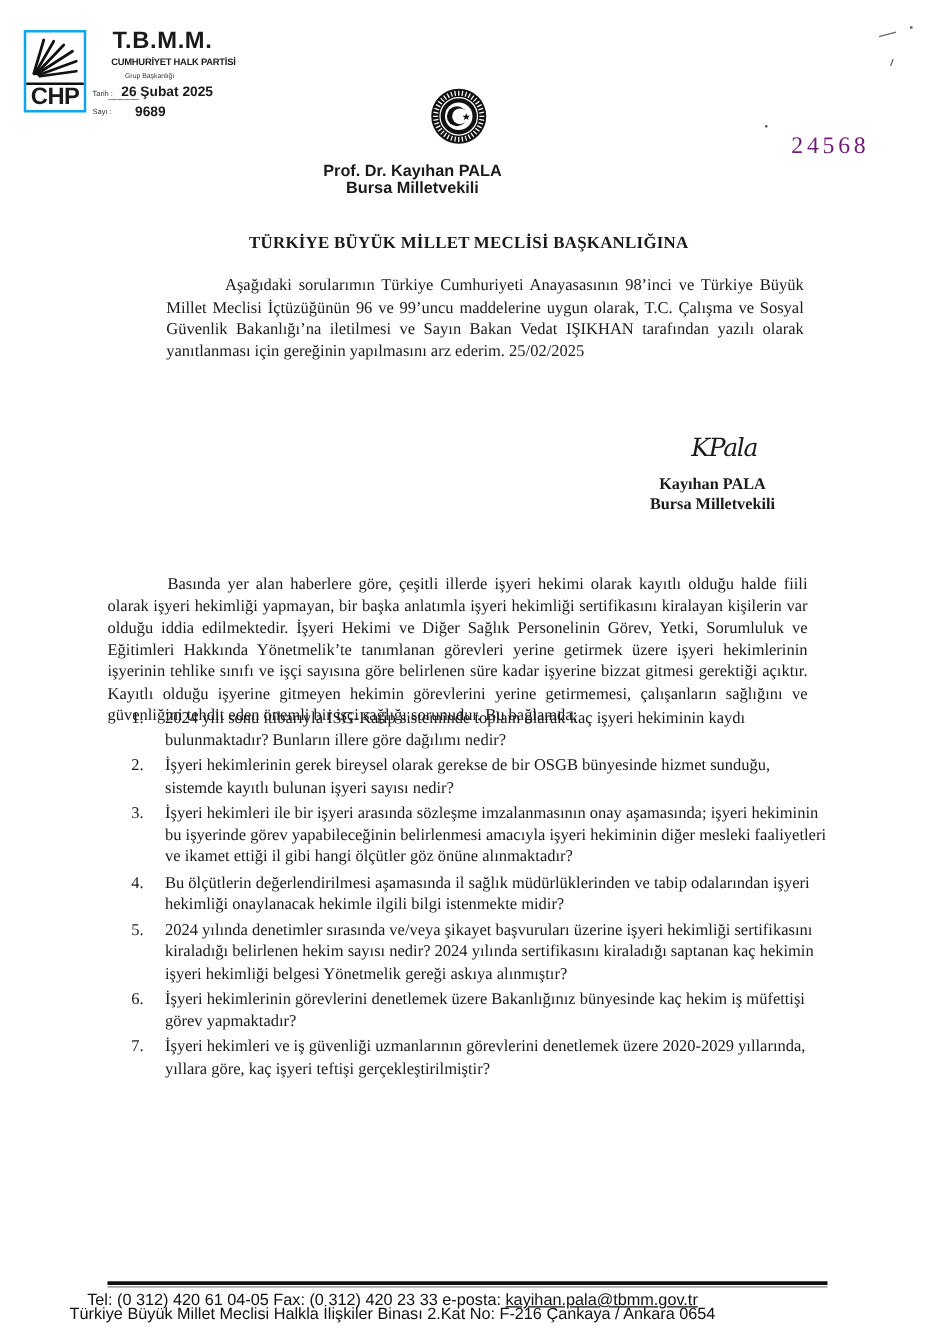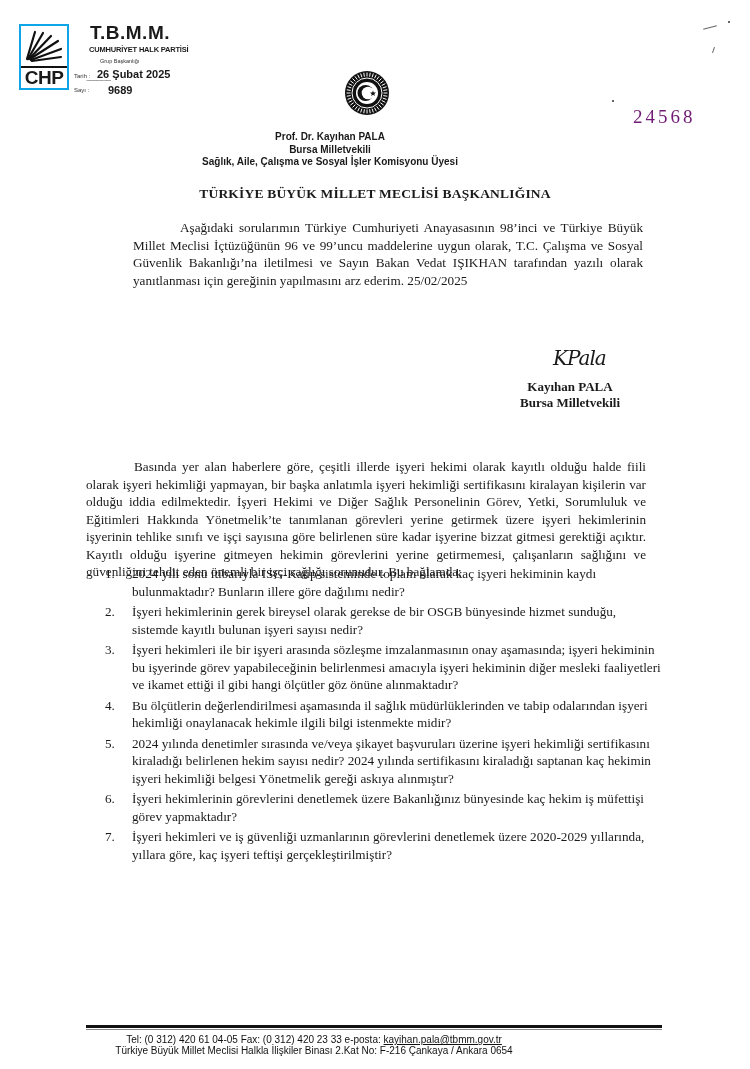--- a/index.html
+++ b/index.html
@@ -22,39 +22,39 @@
     #number-label { left: 74px; top: 87px; font-size: 6px; color: #333; }
     #number-value { left: 108px; top: 84px; font-size: 11px; font-weight: bold; }
 
     #stamp-number { left: 633px; top: 92px; font-size: 19px; letter-spacing: 3px; color: #701a75; margin-top: 14px; }
     .speck { position: absolute; background: #666; }
 
     
     #tbmm-emblem { left: 344px; top: 70px; width: 46px; height: 46px; }
 
     
-    #mp-block { left: 0; width: 660px; top: 131px; text-align: center; font-weight: bold; font-size: 10px; line-height: 12.5px; }
+    #mp-block { left: 0; width: 660px; top: 131px; text-align: center; font-weight: bold; font-size: 13px; line-height: 12.5px; }
 
     #addressee { left: 0; width: 750px; top: 186px; text-align: center; font-weight: bold; font-size: 13.5px; letter-spacing: 0.2px; }
 
     #intro { left: 133px; width: 510px; top: 219px; font-size: 13.2px; line-height: 17.5px; text-align: justify; text-indent: 47px; }
 
     #signature { left: 535px; top: 346px; font-family: "DejaVu Serif", serif; font-style: italic; font-size: 20px; letter-spacing: -1px; margin-left: 18px; }
     #signer-block { left: 500px; top: 379px; width: 140px; text-align: center; font-weight: bold; font-size: 13px; line-height: 16px; }
 
     #body-para { left: 86px; width: 560px; top: 458px; font-size: 13.2px; line-height: 17.5px; text-align: justify; text-indent: 48px; }
 
     #questions { left: 105px; width: 560px; top: 565px; margin: 0; padding: 0; list-style: none; font-size: 13.2px; line-height: 17.5px; }
     #questions li { position: relative; padding-left: 27px; margin-bottom: 3px; }
     #questions li .num { position: absolute; left: 0; top: 0; }
 
     
     #footer-rule { left: 86px; top: 1025px; width: 576px; height: 3px; background: #111; }
     #footer-rule2 { left: 86px; top: 1029px; width: 576px; height: 1px; background: #888; }
-    #footer-contact { left: 0; width: 628px; top: 1034px; text-align: center; font-size: 10px; line-height: 11px; color: #111; }
+    #footer-contact { left: 0; width: 628px; top: 1034px; text-align: center; font-size: 13px; line-height: 11px; color: #111; }
     #footer-contact .email { text-decoration: underline; }
   </style>
 </head>
 <body>
 
 <div id="chp-logo" class="abs sans">
   <div class="rays">
     <svg width="46" height="40" viewBox="0 0 46 40">
       <g stroke="#111" stroke-width="2.2" stroke-linecap="round" fill="none">
         <line x1="6" y1="33" x2="14" y2="6"></line>
@@ -133,21 +133,20 @@
     <circle cx="23" cy="23" r="11" fill="#fff"></circle>
     <circle cx="21.5" cy="23" r="8" fill="#111"></circle>
     <circle cx="24" cy="23" r="6.3" fill="#fff"></circle>
     <polygon points="29,20.5 29.8,22.5 32,22.6 30.3,24 30.9,26 29,24.8 27.1,26 27.7,24 26,22.6 28.2,22.5" fill="#111"></polygon>
   </svg>
 </div>
 
 <div id="mp-block" class="abs sans">
   <div>Prof. Dr. Kayıhan PALA</div>
   <div>Bursa Milletvekili</div>
-  <div>Sağlık, Aile, Çalışma ve Sosyal İşler Komisyonu Üyesi</div>
 </div>
 
 <div id="addressee" class="abs serif">TÜRKİYE BÜYÜK MİLLET MECLİSİ BAŞKANLIĞINA</div>
 
 <div id="intro" class="abs serif">Aşağıdaki sorularımın Türkiye Cumhuriyeti Anayasasının 98’inci ve Türkiye Büyük Millet Meclisi İçtüzüğünün 96 ve 99’uncu maddelerine uygun olarak, T.C. Çalışma ve Sosyal Güvenlik Bakanlığı’na iletilmesi ve Sayın Bakan Vedat IŞIKHAN tarafından yazılı olarak yanıtlanması için gereğinin yapılmasını arz ederim. 25/02/2025</div>
 
 <div id="signature" class="abs">KPala</div>
 <div id="signer-block" class="abs serif">
   <div>Kayıhan PALA</div>
   <div>Bursa Milletvekili</div>

